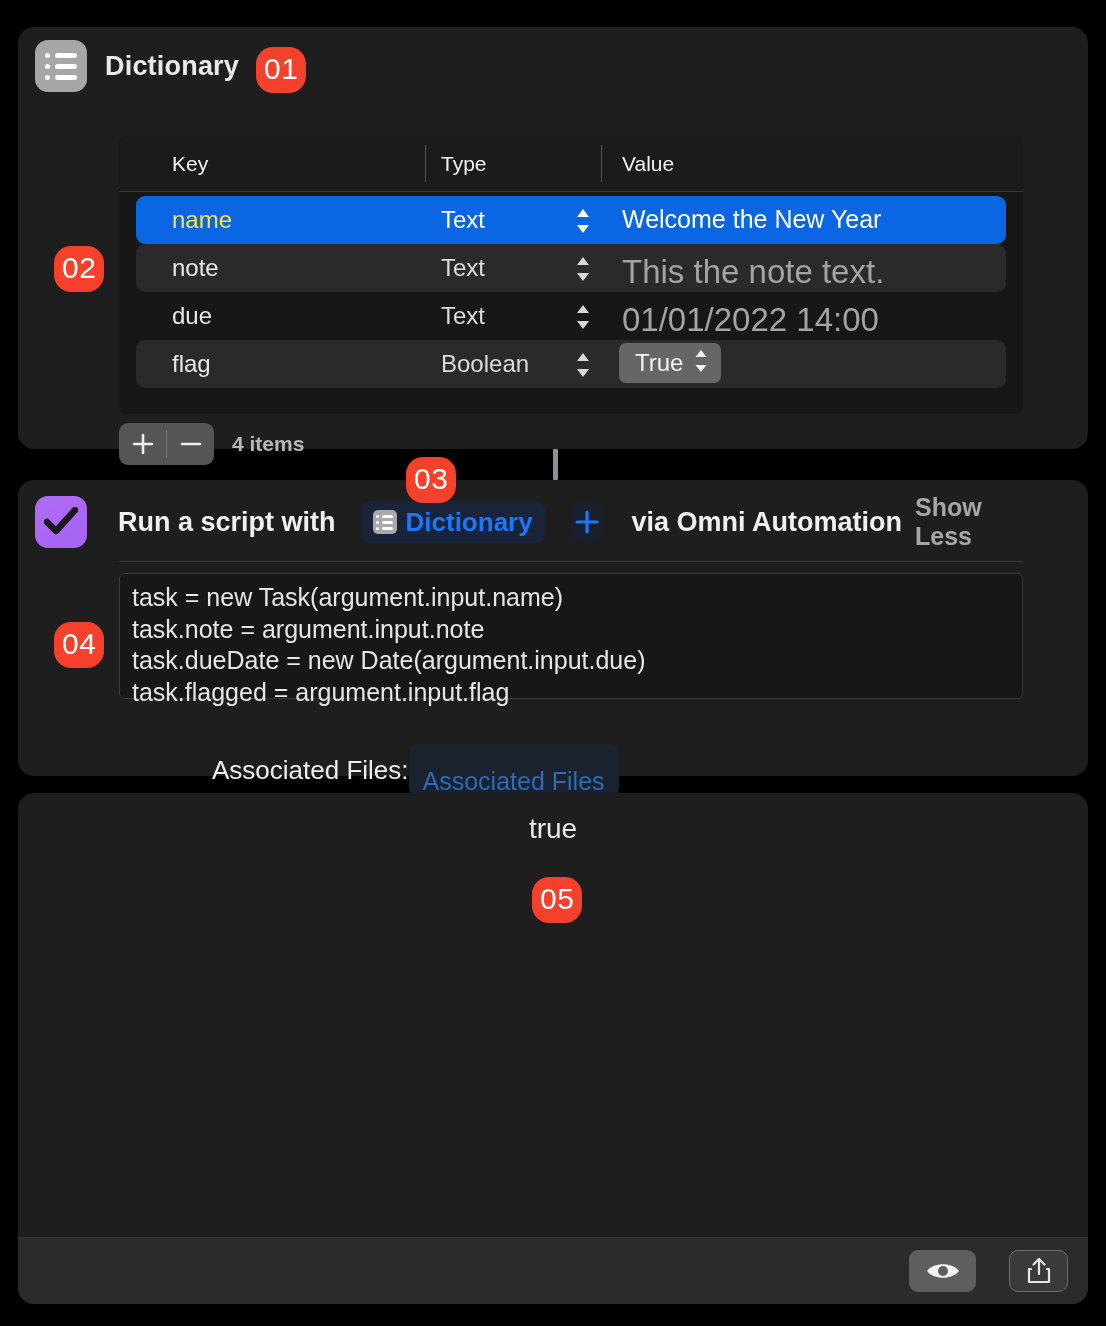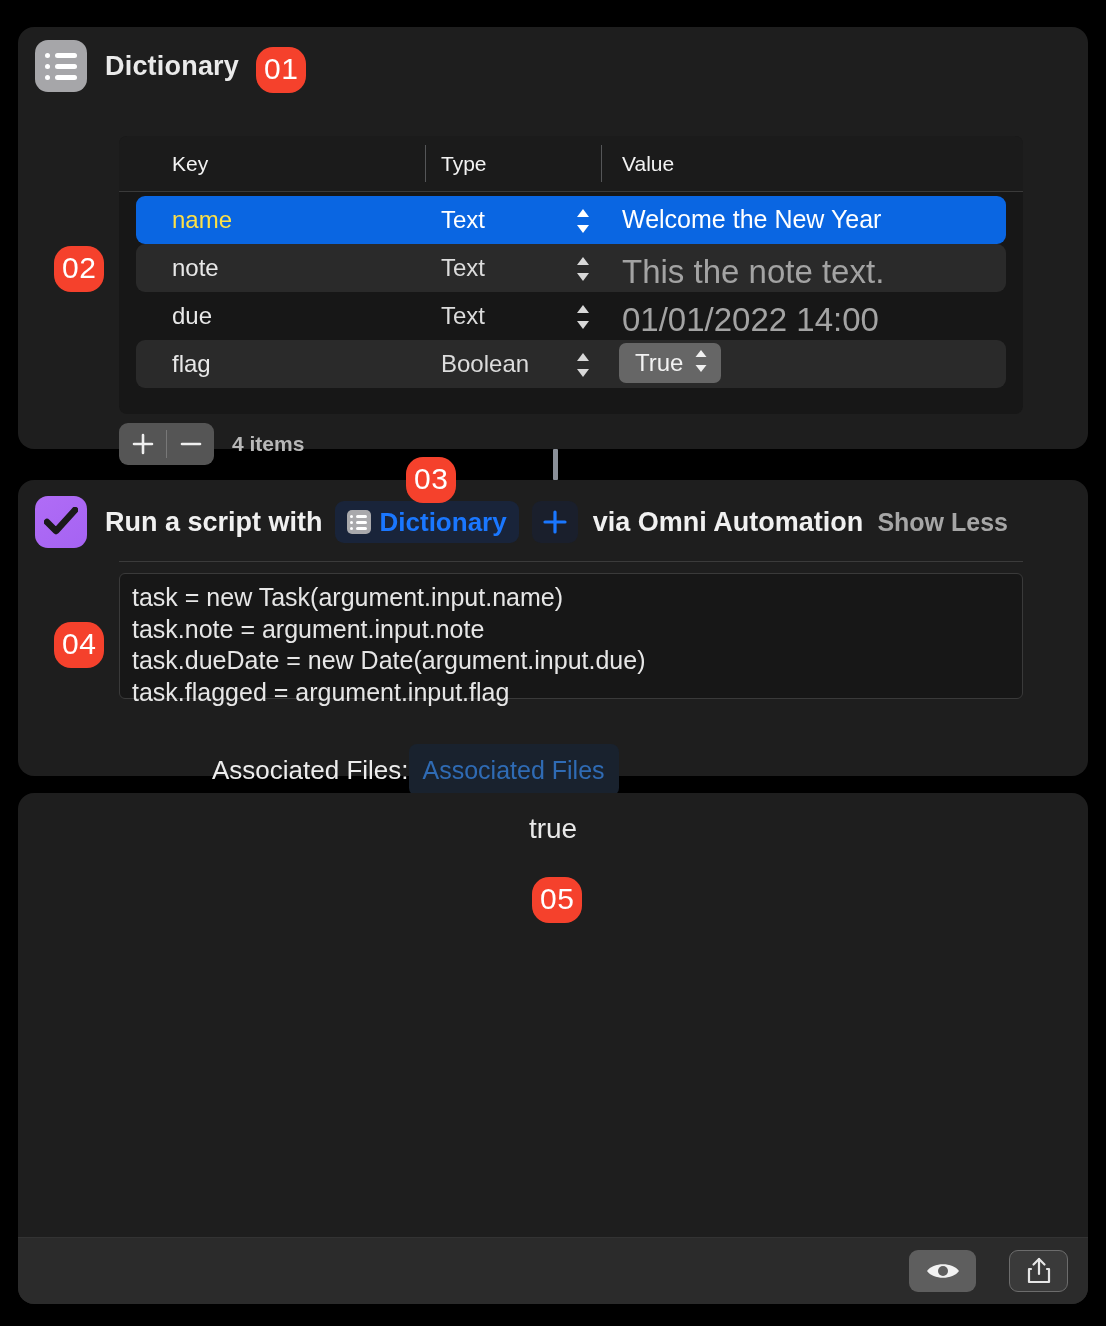--- a/index.html
+++ b/index.html
@@ -248,21 +248,21 @@
     height: 296px;
   }
   .script-head {
     position: absolute;
     left: 17px;
     top: 13px;
     right: 16px;
     height: 58px;
     display: flex;
     align-items: center;
-    gap: 0;
+    gap: 13px;
   }
   .of-icon {
     width: 52px;
     height: 52px;
     border-radius: 13px;
     background: linear-gradient(145deg,#b06cf6,#a563f2);
     display: flex;
     align-items: center;
     justify-content: center;
     flex: 0 0 auto;
@@ -359,22 +359,22 @@
     margin-top: 26px;
   }
   .assoc-label {
     color: #ededed;
     font-size: 26px;
   }
   .assoc-token {
     background: #19222e;
     border-radius: 8px;
     height: 52px;
-    display: flex; align-items: center;
-    padding: 16px 14px;
+    display: flex; align-items: flex-end;
+    padding: 0 14px;
     box-sizing: border-box;
   }
   .assoc-token span {
     color: #2f6bb4;
     font-size: 25px;
   }
 
   
   #card-result {
     left: 18px;

